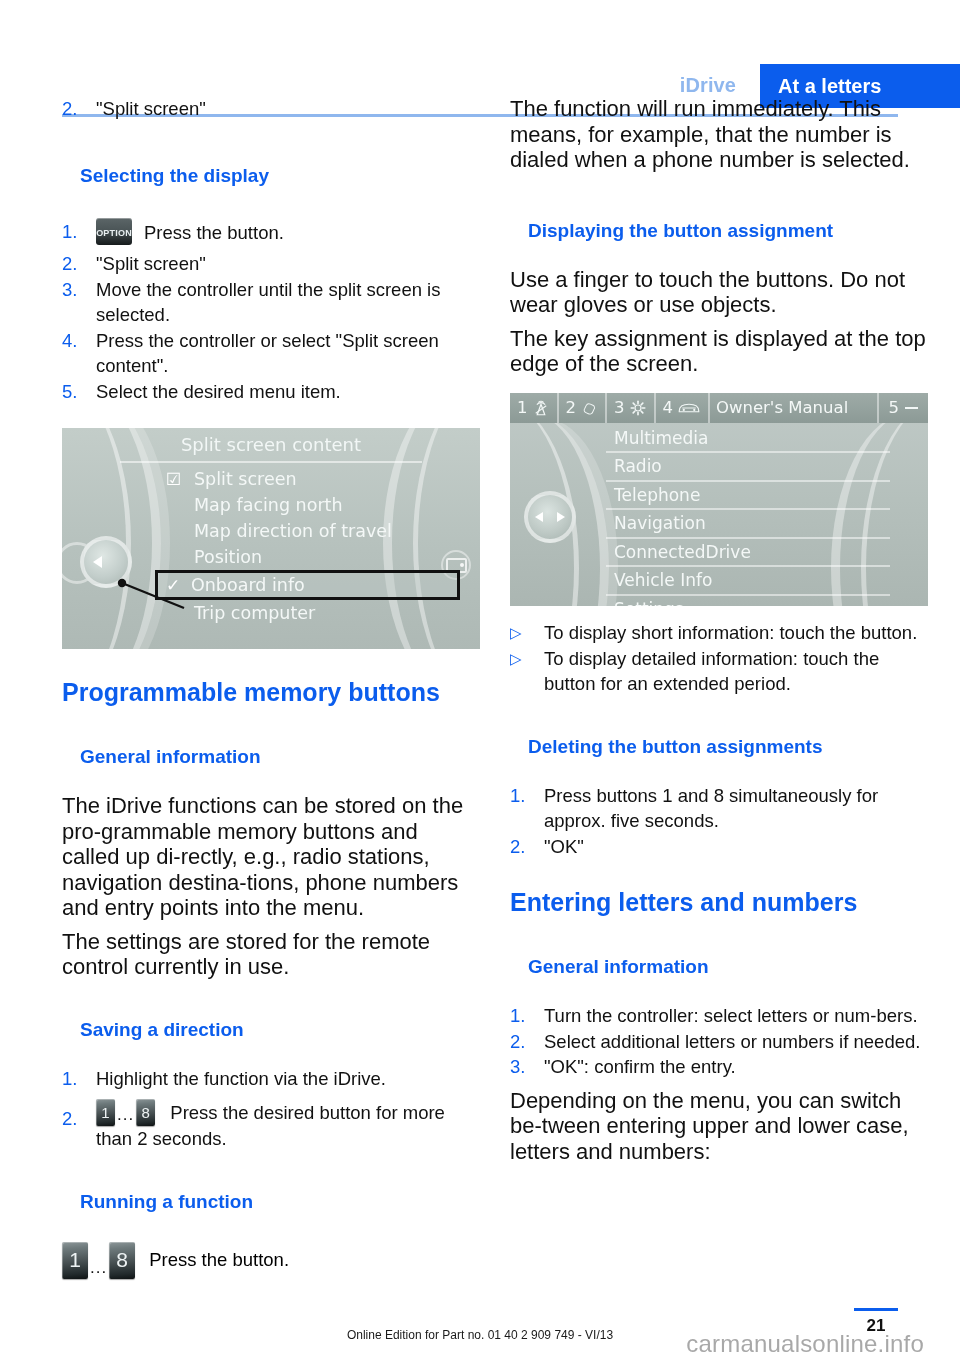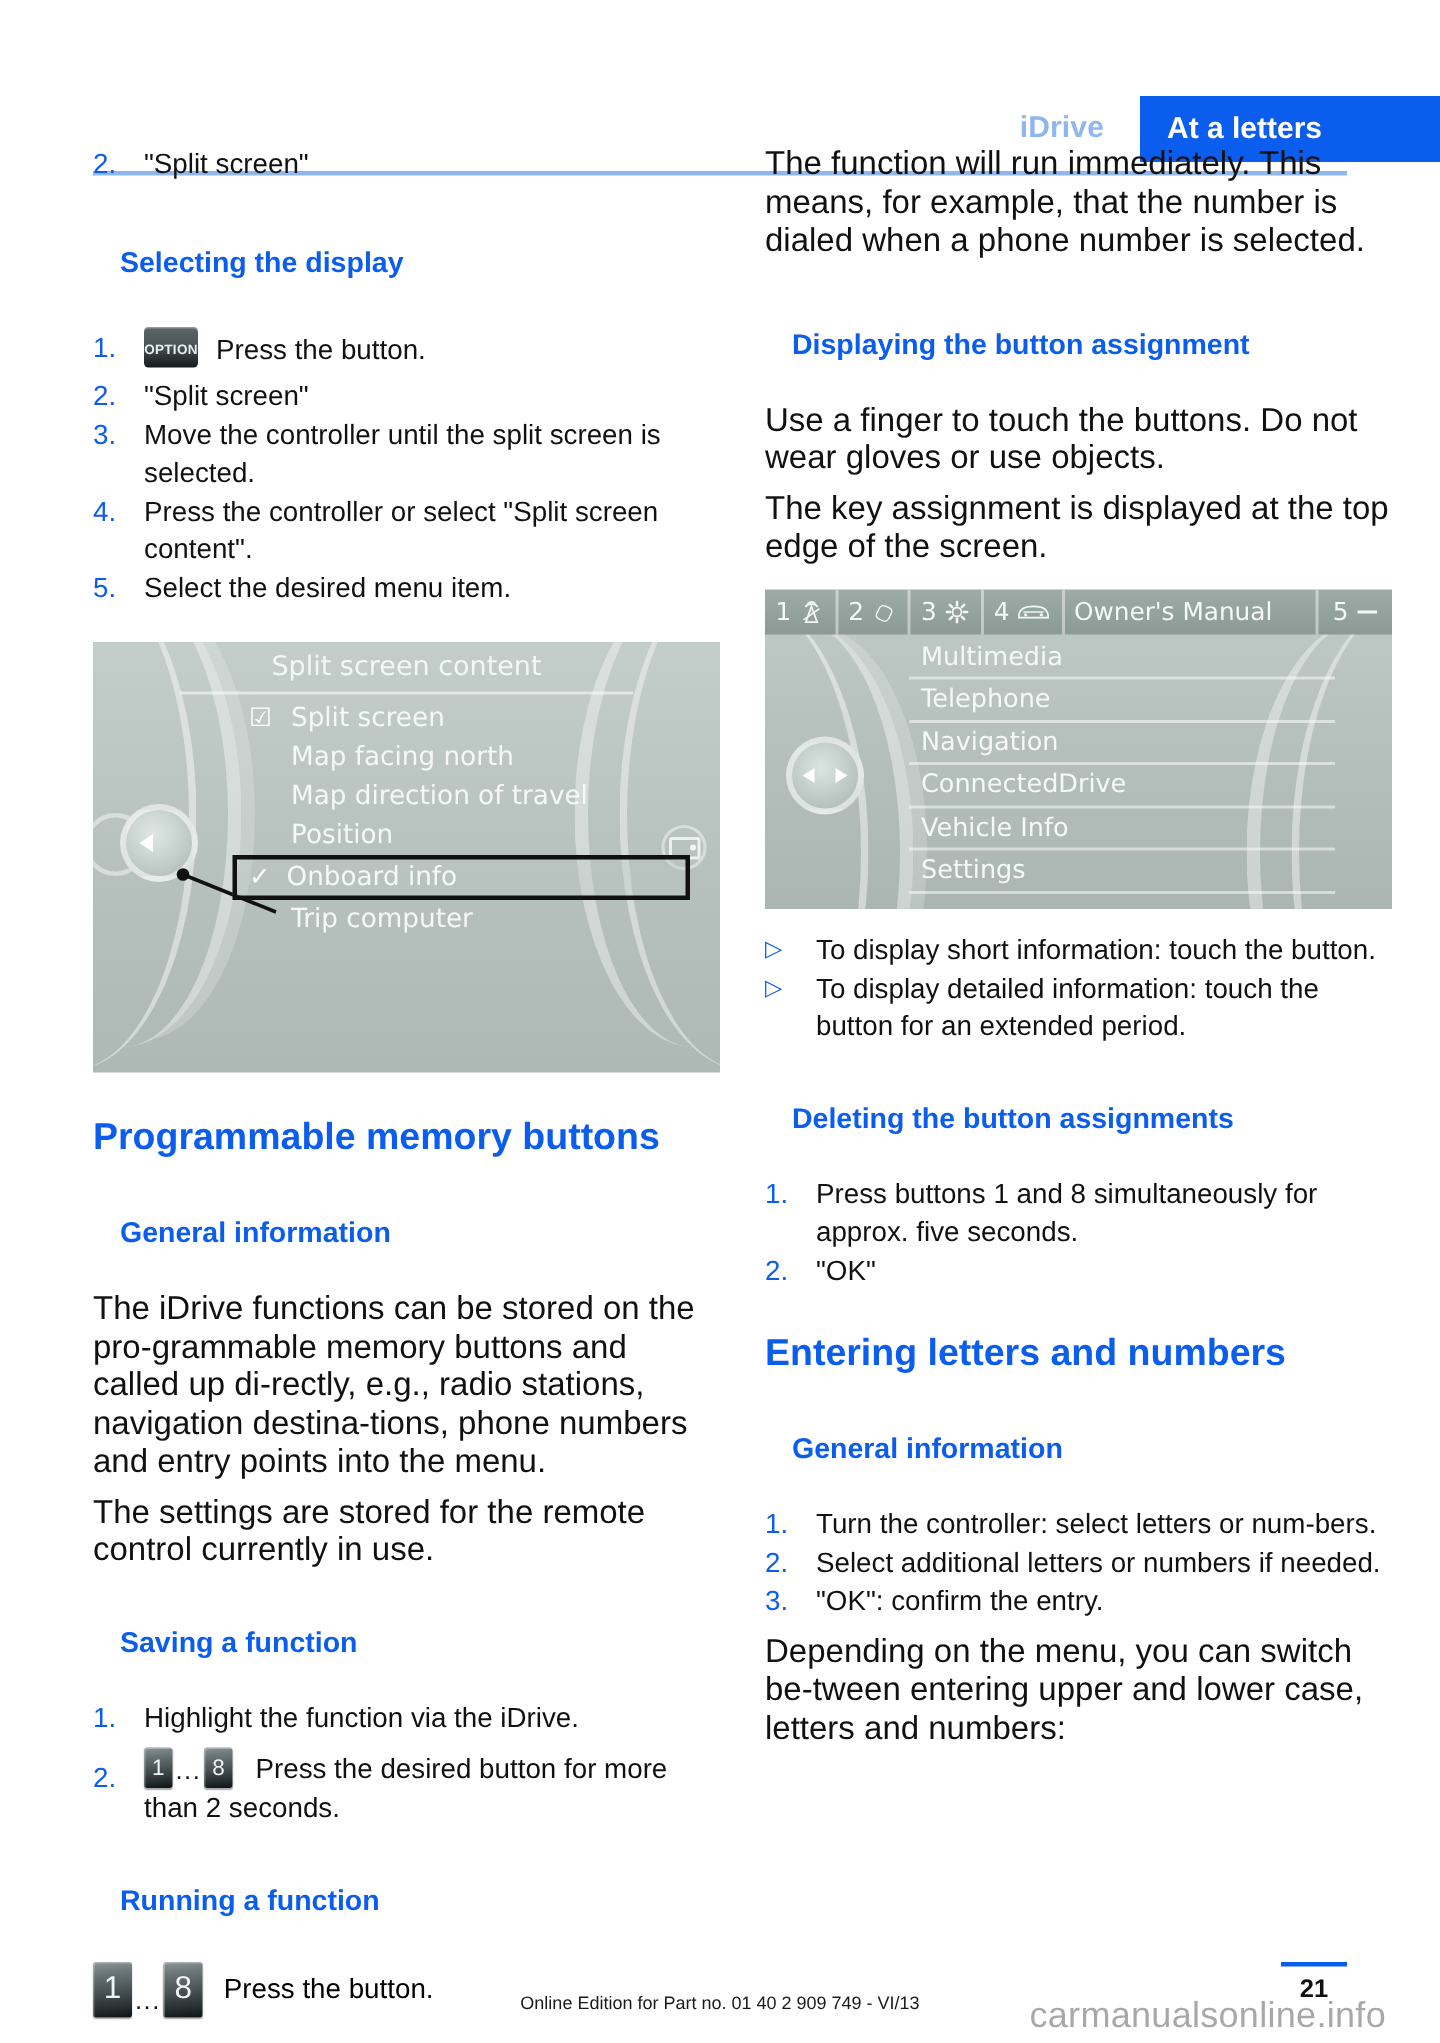--- a/index.html
+++ b/index.html
@@ -188,21 +188,21 @@
     line-height: 1;
   }
 
   
   .screenfig {
     position: relative;
     width: 418px;
     overflow: hidden;
     background: #b9c4c1;
   }
-  .screenfig.fig1 { height: 287px; background:
+  .screenfig.fig1 { height: 221px; background:
      linear-gradient(180deg,#c3cdc9 0%, #b6c1bd 55%, #aeb9b5 100%); }
   .screenfig.fig2 { height: 213px; background:
      linear-gradient(180deg,#c0cac7 0%, #b4bfbb 55%, #abb6b2 100%); }
 
   
   .bezel-l {
     position: absolute; left: -60px; top: -40px;
     width: 150px; height: 310px;
     border-radius: 50%;
     border-right: 9px solid rgba(255,255,255,.40);
@@ -522,21 +522,21 @@
   <div class="h2">General information</div>
 
   <div class="sp6"></div>
 
   <p class="body">The iDrive functions can be stored on the pro‐grammable memory buttons and called up di‐rectly, e.g., radio stations, navigation destina‐tions, phone numbers and entry points into the menu.</p>
   <div class="sp8"></div>
   <p class="body">The settings are stored for the remote control currently in use.</p>
 
   <div class="sp20"></div>
 
-  <div class="h2">Saving a function</div>
+  <div class="h2">Saving a direction</div>
 
   <div class="sp6"></div>
 
   <div class="orow">
     <span class="onum">1.</span>
     <span class="otxt">Highlight the function via the iDrive.</span>
   </div>
 
   <div class="sp8"></div>
 
@@ -648,20 +648,21 @@
     </div>
 
     <div class="knob2">
       <span class="arrow-l" style="position:absolute;left:7px;top:50%;margin-top:-5px;width:0;height:0;border-top:5px solid transparent;border-bottom:5px solid transparent;border-right:8px solid #ffffff;"></span>
       <span class="dot-c"></span>
       <span class="arrow-r" style="position:absolute;right:7px;top:50%;margin-top:-5px;width:0;height:0;border-top:5px solid transparent;border-bottom:5px solid transparent;border-left:8px solid #ffffff;"></span>
     </div>
 
     <div class="fig2-rows">
       <div class="r"><span>Multimedia</span></div>
+      <div class="r"><span>Radio</span></div>
       <div class="r"><span>Telephone</span></div>
       <div class="r"><span>Navigation</span></div>
       <div class="r"><span>ConnectedDrive</span></div>
       <div class="r"><span>Vehicle Info</span></div>
       <div class="r"><span>Settings</span></div>
     </div>
   </div>
 
   <div class="sp14"></div>
 

